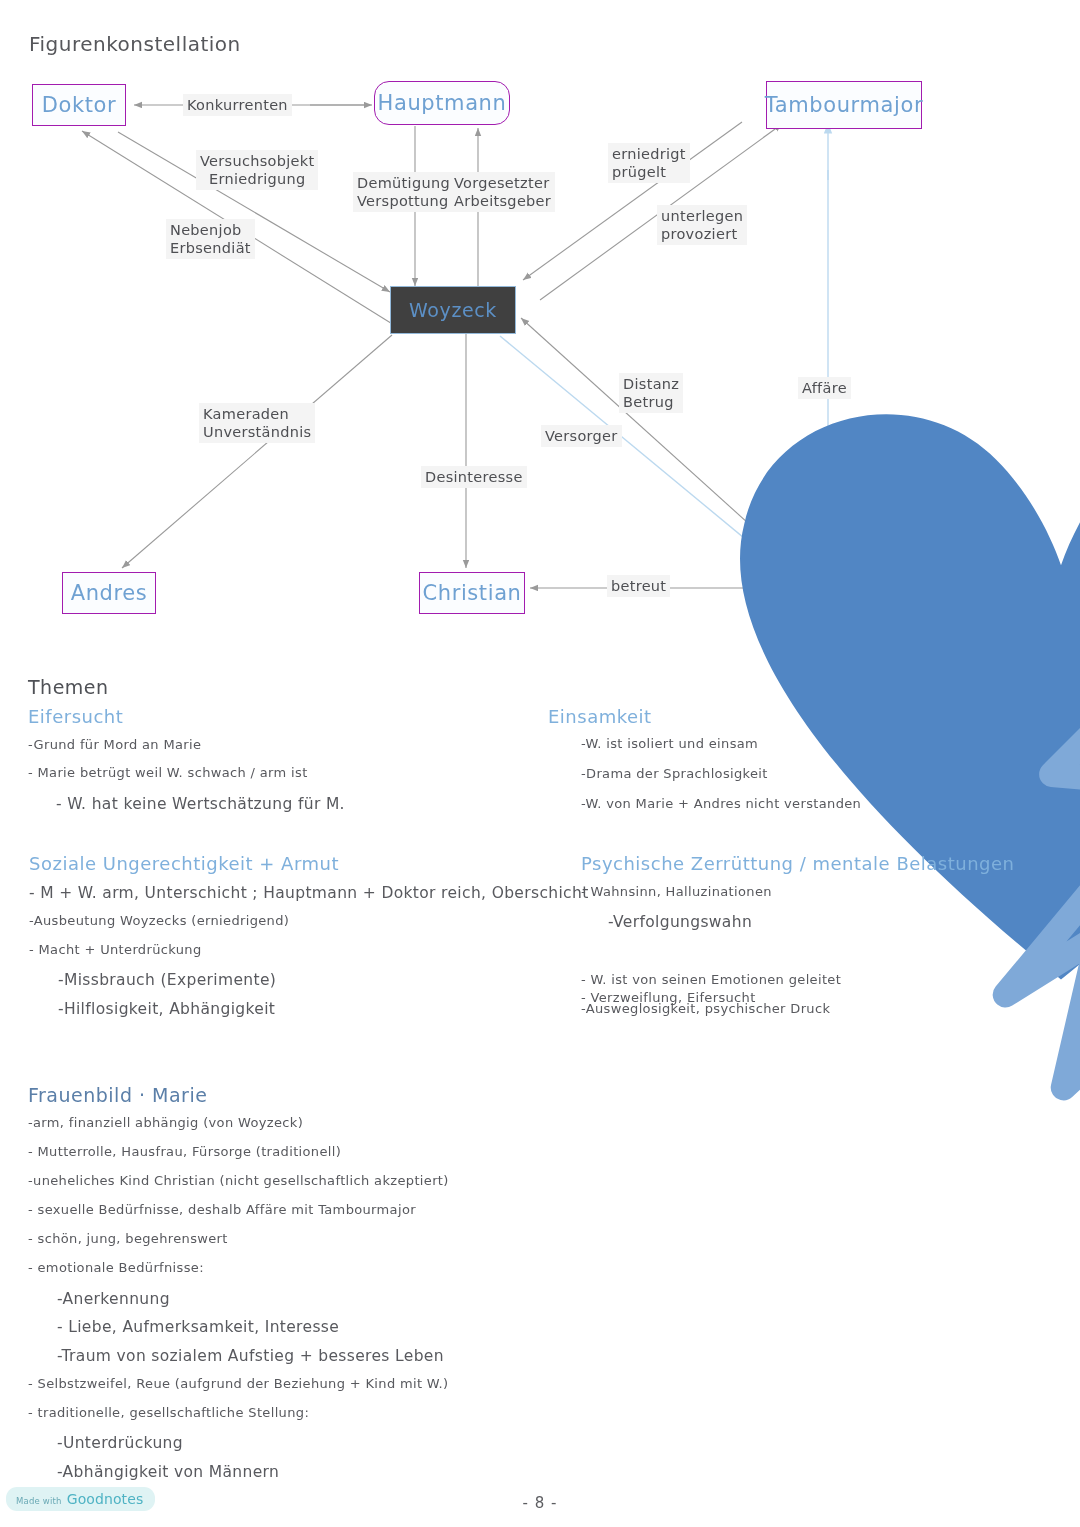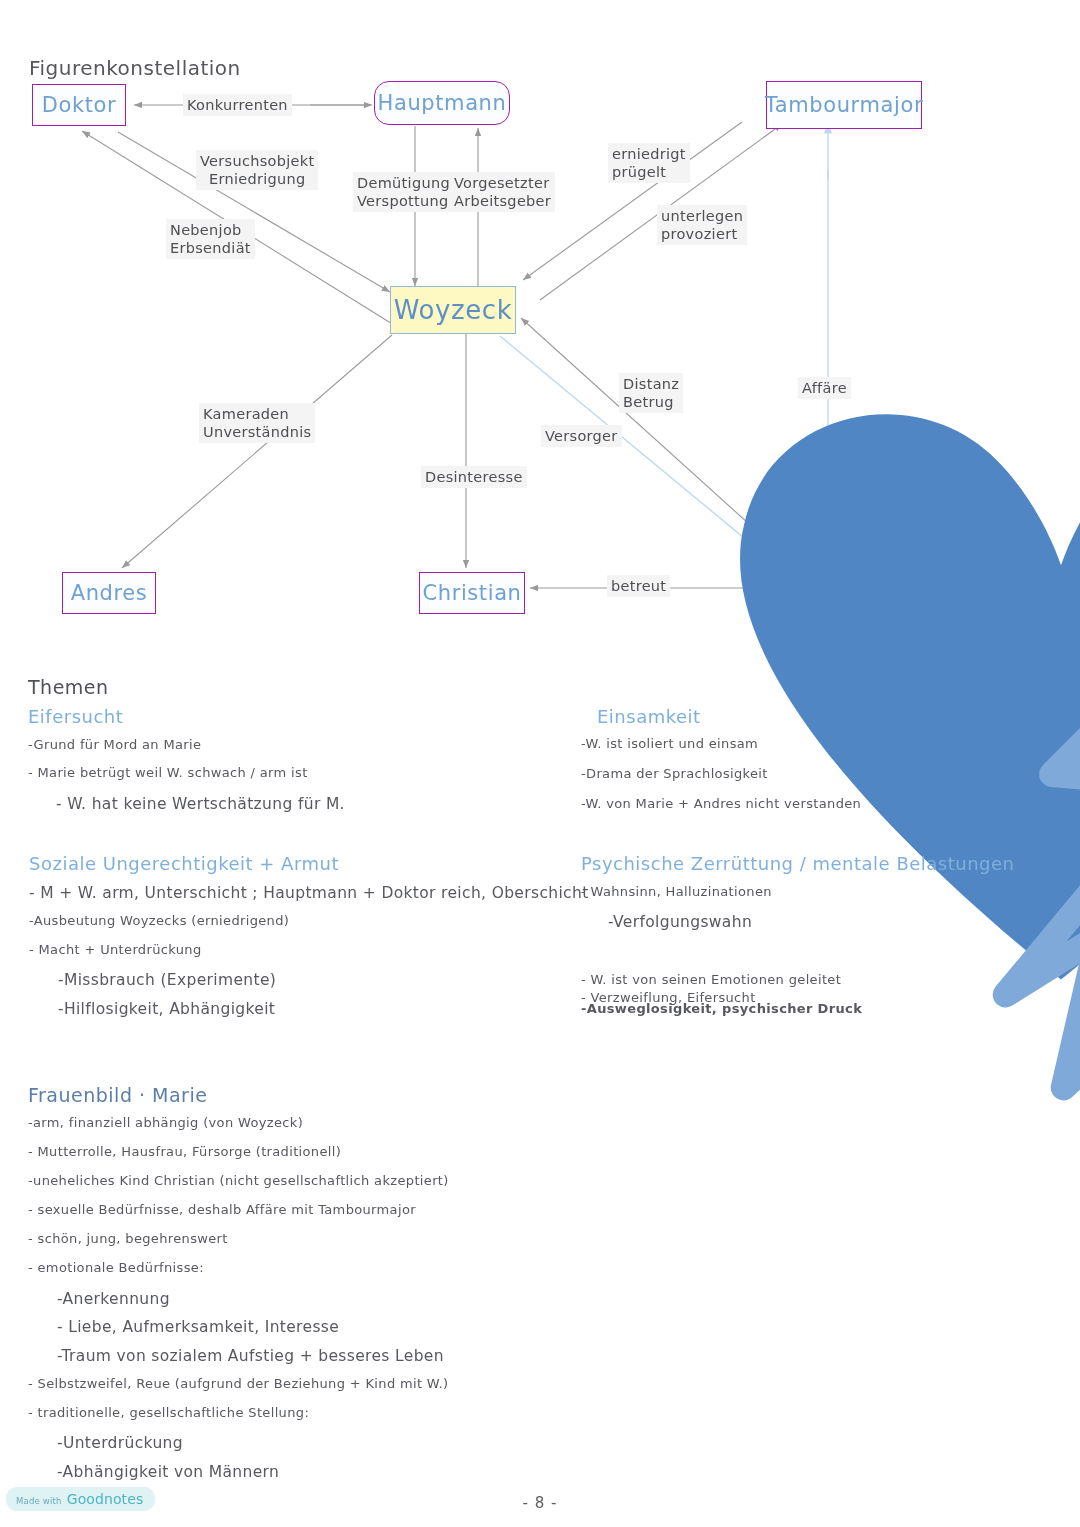--- a/index.html
+++ b/index.html
@@ -25,21 +25,20 @@
   }
 
   
   #page-title {
     position: absolute;
     left: 29px;
     top: 32px;
     font-size: 20px;
     color: #56575b;
     letter-spacing: 0.5px;
-    margin-top: 24px;
   }
 
   
   #diagram {
     position: absolute;
     left: 0;
     top: 0;
     width: 1080px;
     height: 650px;
   }
@@ -59,24 +58,24 @@
     display: flex;
     align-items: center;
     justify-content: center;
     color: #6fa1d2;
     font-size: 21px;
     letter-spacing: 0.6px;
     box-sizing: border-box;
     white-space: nowrap;
   }
   .node.center {
-    background: #fef9c3;
+    background: #404040;
     border-color: #93b9da;
     color: #5c90c6;
-    font-size: 26px;
+    font-size: 19px;
   }
 
   .elabel {
     position: absolute;
     background: #f4f4f4;
     color: #4e4f53;
     font-size: 14.5px;
     line-height: 1.25;
     padding: 2px 4px;
     white-space: pre;
@@ -273,38 +272,38 @@
   </div>
 </div>
 
 <div class="h-sec" style="left:28px; top:676px;">Themen</div>
 
 <div class="h-topic" style="left:28px; top:706px;">Eifersucht</div>
 <div class="bul" style="left:28px; top:737px;">-Grund für Mord an Marie</div>
 <div class="bul" style="left:28px; top:765px;">- Marie betrügt weil W. schwach / arm ist</div>
 <div class="bul ind" style="left:56px; top:795px;">- W. hat keine Wertschätzung für M.</div>
 
-<div class="h-topic" style="left:597px; top:706px;">Einsamkeit</div>
+<div class="h-topic" style="left:548px; top:706px;">Einsamkeit</div>
 <div class="bul" style="left:581px; top:736px;">-W. ist isoliert und einsam</div>
 <div class="bul" style="left:581px; top:766px;">-Drama der Sprachlosigkeit</div>
 <div class="bul" style="left:581px; top:796px;">-W. von Marie + Andres nicht verstanden</div>
 
 <div class="h-topic" style="left:29px; top:853px;">Soziale Ungerechtigkeit + Armut</div>
 <div class="bul" style="left:29px; top:884px; font-size:15.5px;">- M + W. arm, Unterschicht ; Hauptmann + Doktor reich, Oberschicht</div>
 <div class="bul" style="left:29px; top:913px;">-Ausbeutung Woyzecks (erniedrigend)</div>
 <div class="bul" style="left:29px; top:942px;">- Macht + Unterdrückung</div>
 <div class="bul ind" style="left:58px; top:971px;">-Missbrauch (Experimente)</div>
 <div class="bul ind" style="left:58px; top:1000px;">-Hilflosigkeit, Abhängigkeit</div>
 
 <div class="h-topic" style="left:581px; top:853px;">Psychische Zerrüttung / mentale Belastungen</div>
 <div class="bul" style="left:581px; top:884px;">- Wahnsinn, Halluzinationen</div>
 <div class="bul ind" style="left:608px; top:913px;">-Verfolgungswahn</div>
 <div class="bul" style="left:581px; top:942px;margin-top:48px;">- Verzweiflung, Eifersucht</div>
 <div class="bul" style="left:581px; top:972px;">- W. ist von seinen Emotionen geleitet</div>
-<div class="bul" style="left:581px; top:1001px;font-weight:bold;">-Ausweglosigkeit, psychischer Druck</div>
+<div class="bul" style="left:581px; top:1001px;">-Ausweglosigkeit, psychischer Druck</div>
 
 <div class="h-sec" style="left:28px; top:1084px; color:#5b7fa8;">Frauenbild · Marie</div>
 
 <div class="bul" style="left:28px; top:1115px;">-arm, finanziell abhängig (von Woyzeck)</div>
 <div class="bul" style="left:28px; top:1144px;">- Mutterrolle, Hausfrau, Fürsorge (traditionell)</div>
 <div class="bul" style="left:28px; top:1173px;">-uneheliches Kind Christian (nicht gesellschaftlich akzeptiert)</div>
 <div class="bul" style="left:28px; top:1202px;">- sexuelle Bedürfnisse, deshalb Affäre mit Tambourmajor</div>
 <div class="bul" style="left:28px; top:1231px;">- schön, jung, begehrenswert</div>
 <div class="bul" style="left:28px; top:1260px;">- emotionale Bedürfnisse:</div>
 <div class="bul ind" style="left:57px; top:1290px;">-Anerkennung</div>

